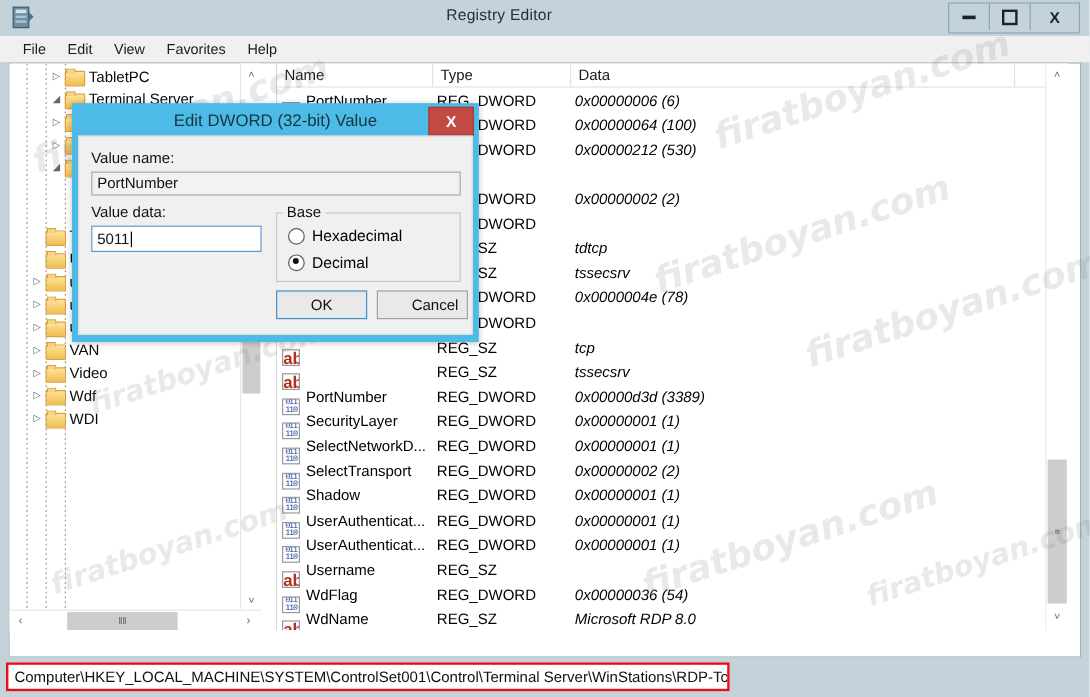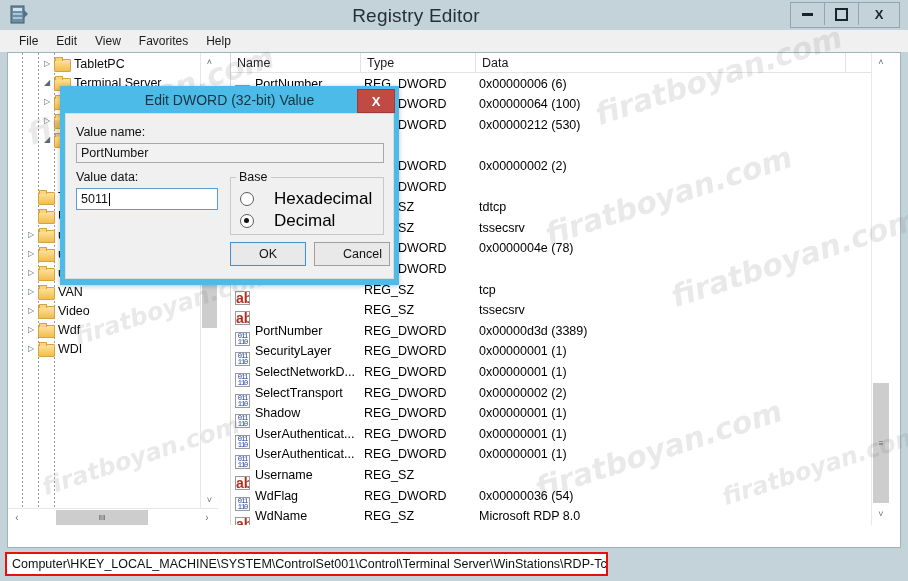--- a/index.html
+++ b/index.html
@@ -22,21 +22,21 @@
   
   .titlebar {
     position: absolute; left: 0; top: 0; width: 908px; height: 30px;
     background: #c4d3da;
   }
   .app-icon {
     position: absolute; left: 8px; top: 4px; width: 22px; height: 22px;
   }
   .title-text {
     position: absolute; left: 0; top: 5px; width: 832px;
-    text-align: center; font-size: 19px; color: #25303a;
+    text-align: center; font-size: 13px; color: #25303a;
     letter-spacing: .2px;
   }
   .winbtns {
     position: absolute; right: 8px; top: 2px; height: 24px;
     display: flex; border: 1px solid #8fa6b2; background: #c4d3da;
   }
   .winbtn {
     width: 33px; height: 22px;
     display: flex; align-items: center; justify-content: center;
     font-size: 13px; color: #17242e; font-weight: bold;
@@ -156,21 +156,21 @@
   .lh.c2 { width: 115px; }
   .lh.c3 { width: 370px; border-right: 1px solid #e3e3e3;}
   .lh.c4 { width: 25px; border-right: none; }
 
   .lrow {
     position: absolute; left: 0; width: 640px; height: 21px;
     display: flex; align-items: center; font-size: 12.5px;
   }
   .rname { width: 133px; display: flex; align-items: center; padding-left: 4px; box-sizing: border-box;}
   .rtype { width: 115px; }
-  .rdata { width: 380px; }
+  .rdata { width: 380px; font-style: italic; }
   .vicon {
     width: 15px; height: 14px; margin-right: 5px; flex: 0 0 15px;
     border: 1px solid #9a9a9a; background: #fdfdfd; box-sizing: border-box;
     font-size: 7px; line-height: 6px; color: #1a3fa0; font-family: "Liberation Mono", monospace;
     text-align: center; overflow: hidden; padding-top: 0px; margin-top: 16px;
   }
   .vicon.sz { color: #b03020; font-size: 14px; line-height: 12px; font-weight: bold; font-family: "Liberation Sans", sans-serif;}
 
   
   .list-vsb {
@@ -223,21 +223,21 @@
   }
   .groupbox {
     position: absolute; border: 1px solid #c8c8c8; box-sizing: border-box;
     background: transparent;
   }
   .group-title {
     position: absolute; background: #f0f0f0; padding: 0 3px; font-size: 12.5px;
     color: #101010;
   }
   .radio-row {
-    position: absolute; display: flex; align-items: center; font-size: 17px; gap: 14px;
+    position: absolute; display: flex; align-items: center; font-size: 13px;
   }
   .radio {
     width: 12px; height: 12px; border: 1px solid #5c5c5c; border-radius: 50%;
     margin-right: 6px; background: #fff; position: relative; flex: 0 0 12px;
   }
   .radio.on::after {
     content: ""; position: absolute; left: 2.5px; top: 2.5px;
     width: 5px; height: 5px; border-radius: 50%; background: #111;
   }
   .dlgbtn {

